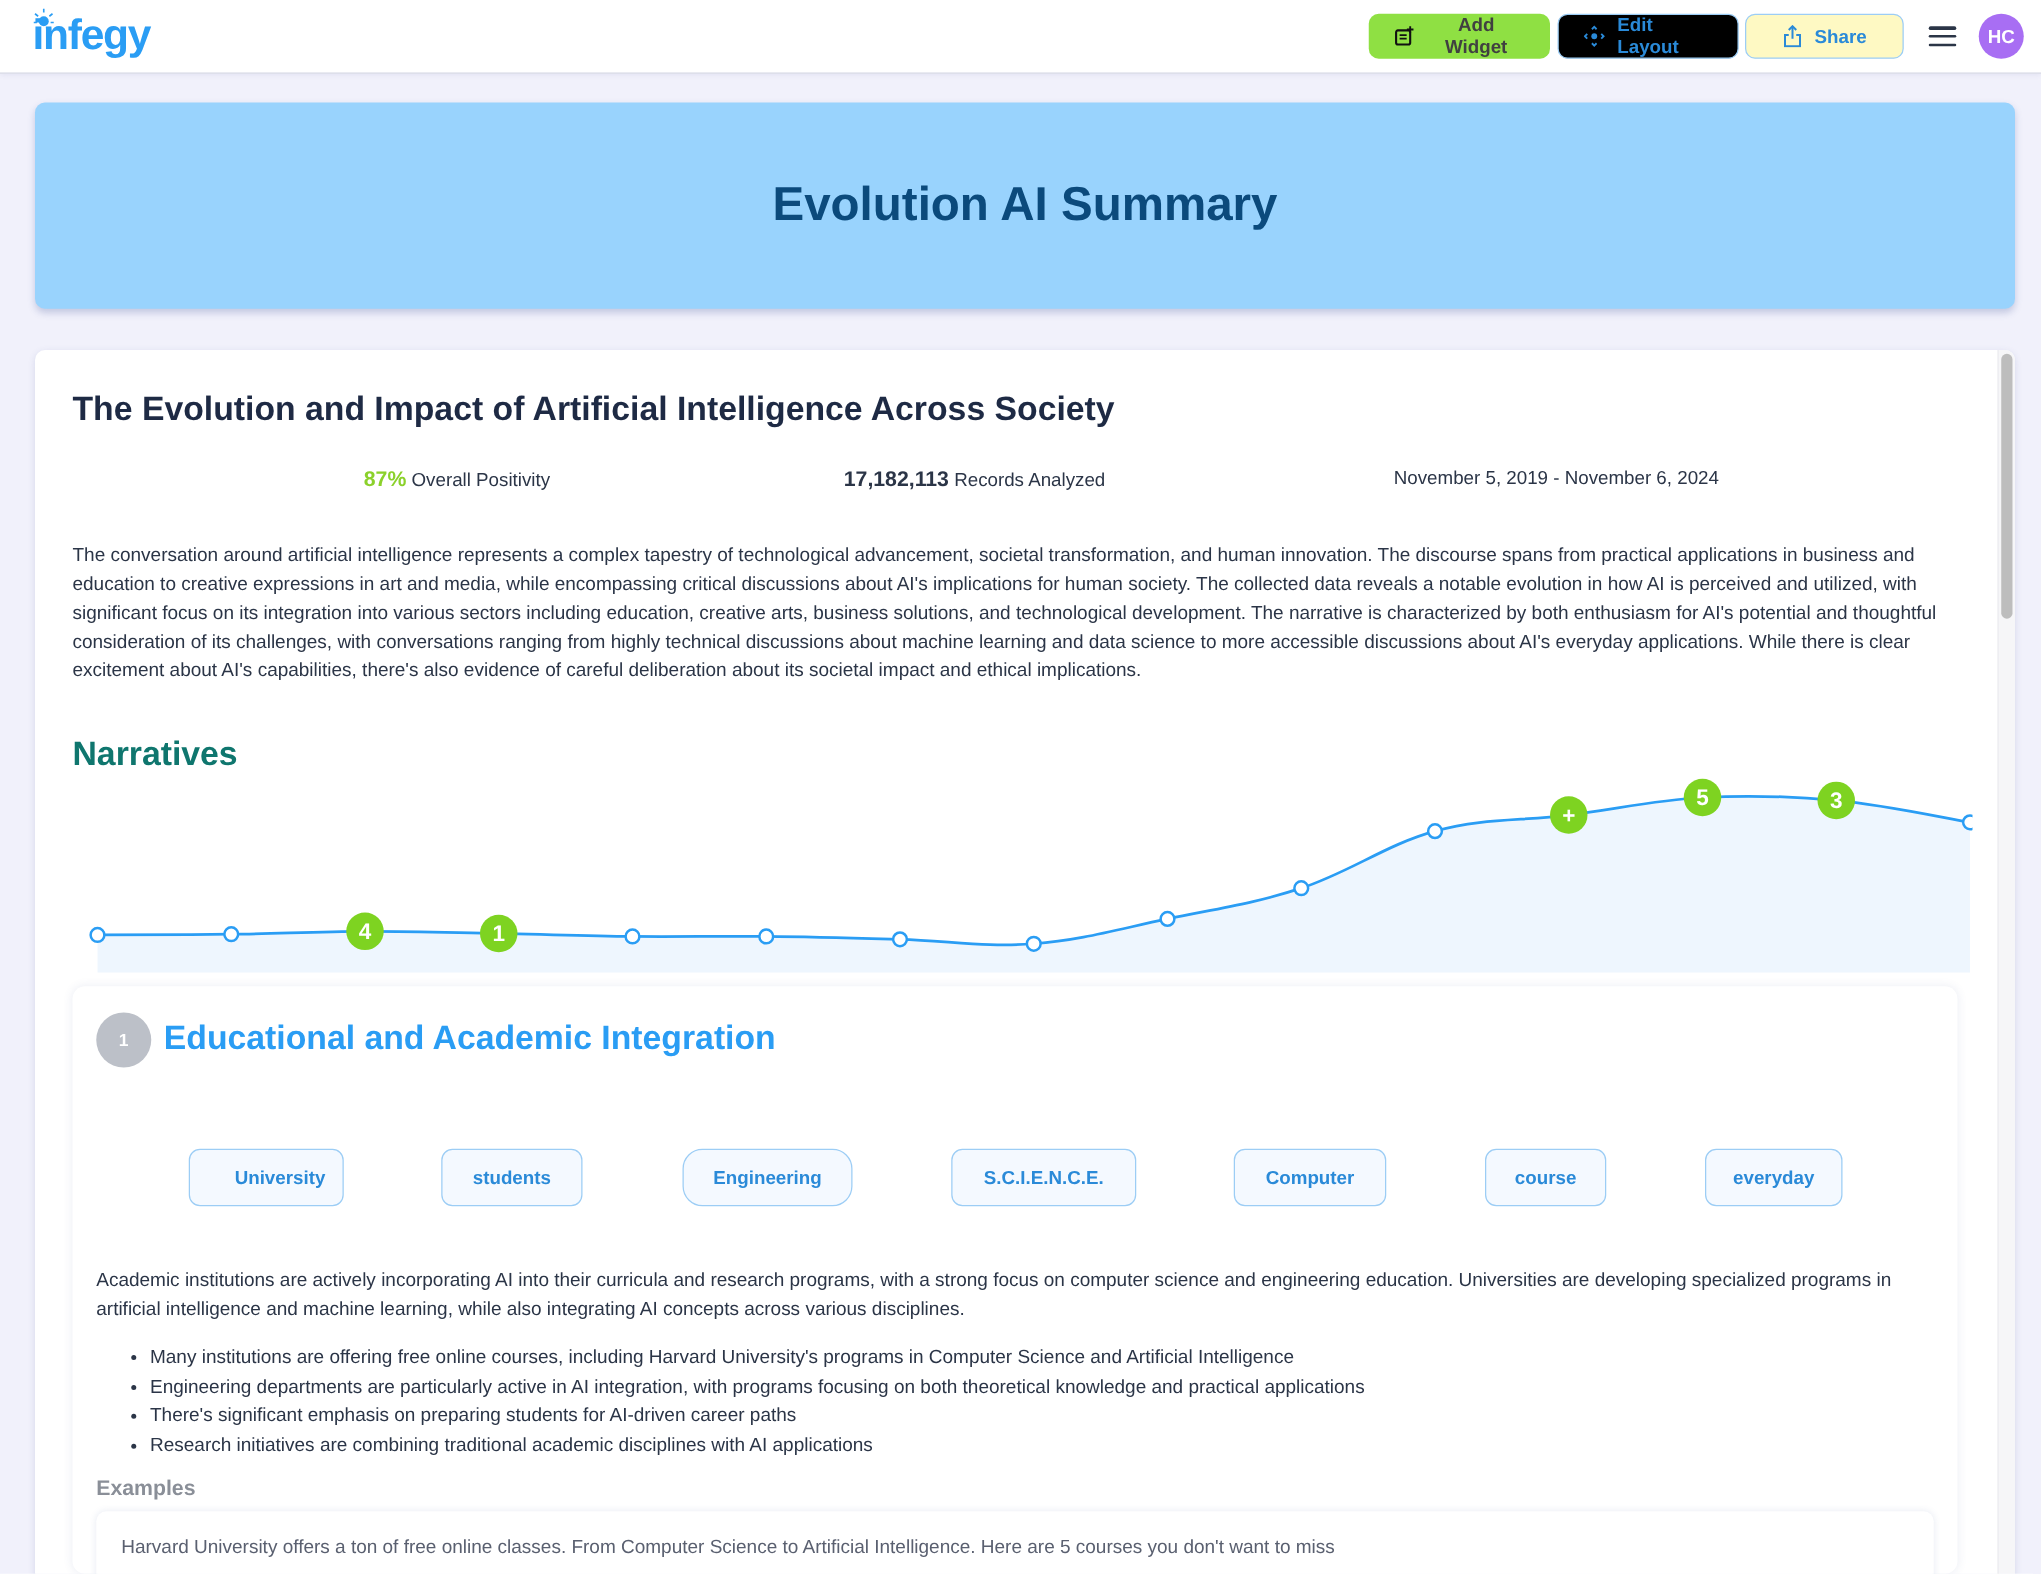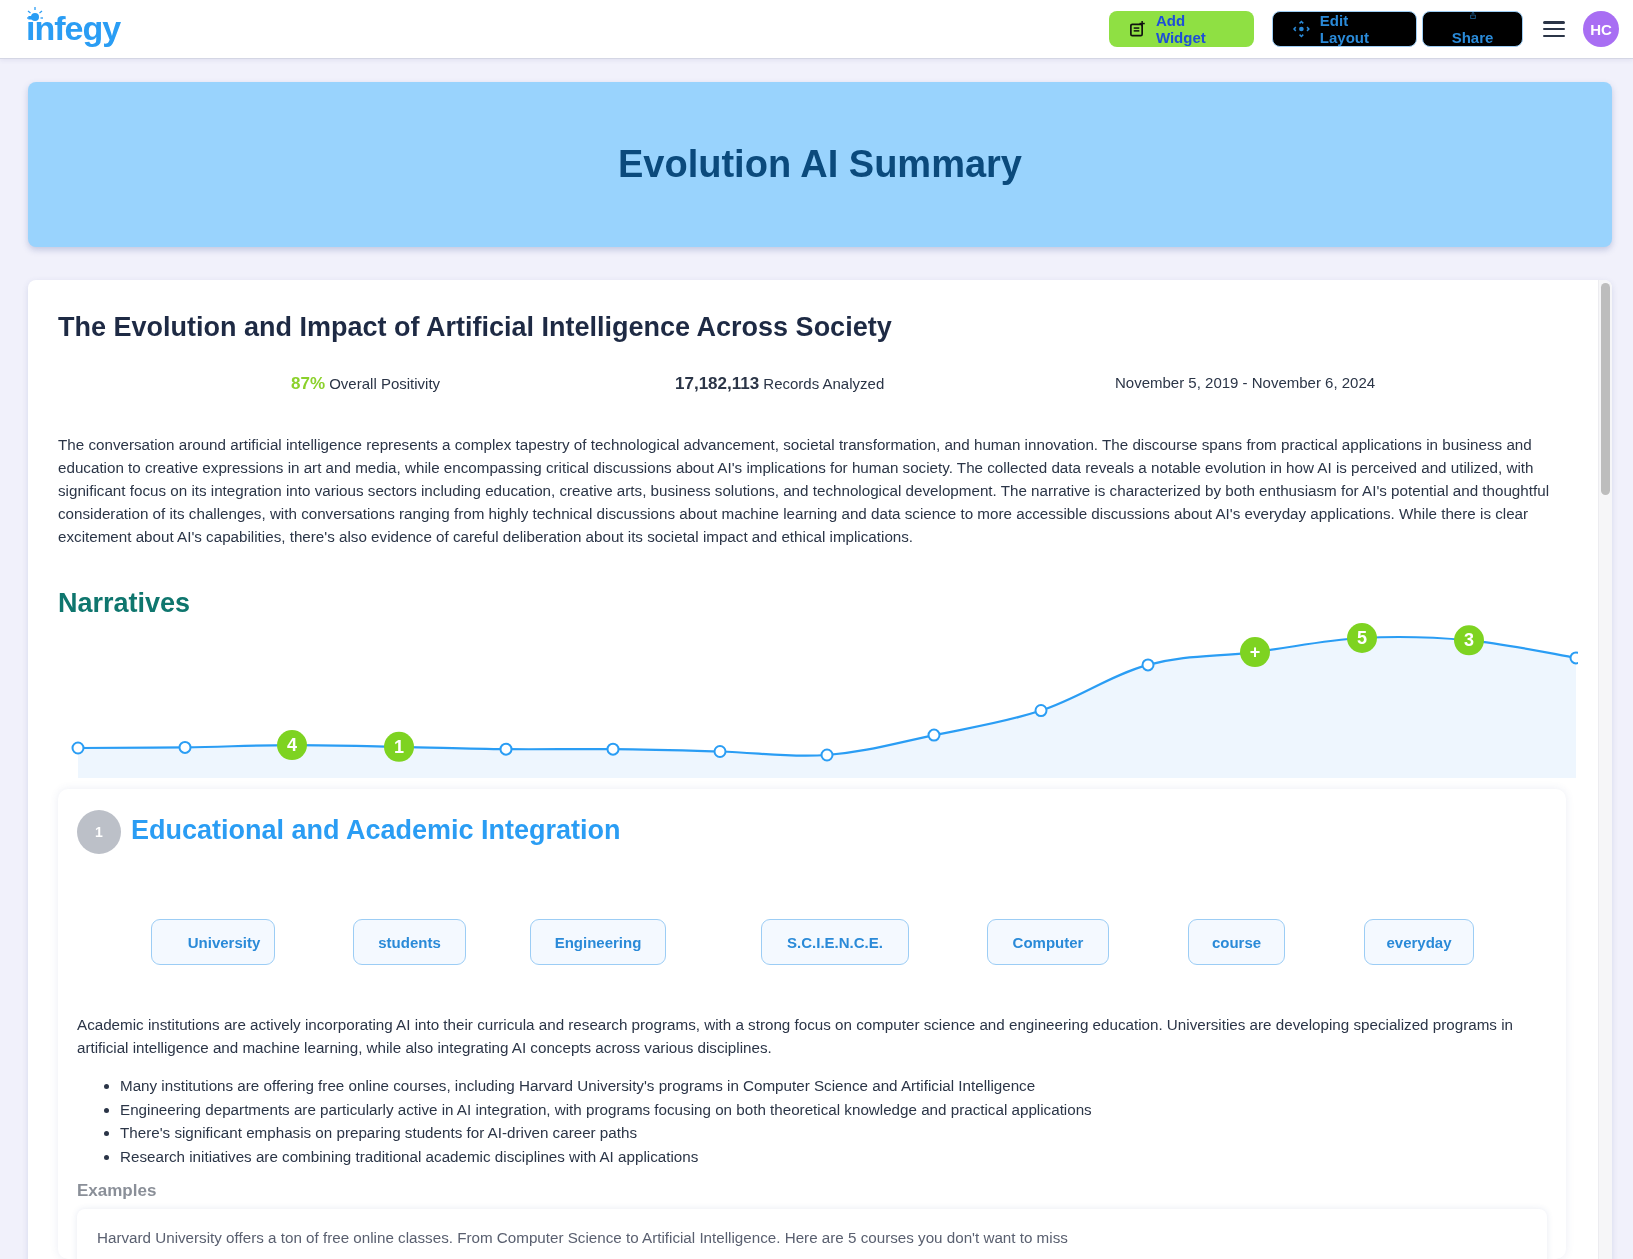--- a/index.html
+++ b/index.html
@@ -40,23 +40,23 @@
   }
   .topbtns {
     position: absolute; right: 0; top: 0; height: 58px;
     display: flex; align-items: center;
   }
   .btn {
     height: 36px; border-radius: 8px; padding: 0 20px;
     display: flex; align-items: center; gap: 10px;
     font-size: 15px; font-weight: bold; cursor: pointer;
   }
-  .btn-add { background: #8fe043; color: #1d4ed8; margin-right: 18px; width: 145px; justify-content: center;}
+  .btn-add { background: #8fe043; color: #404040; margin-right: 6px; width: 145px; justify-content: center; text-align: center;}
   .btn-edit { background: #000000; color: #2a8ad8; border: 1.5px solid #9ccdf5; margin-right: 5px; width: 145px; justify-content: center;}
-  .btn-share { background: #000000; color: #2a8ad8; border: 1.5px solid #9ccdf5; width: 101px; justify-content: center; flex-direction: column;}
+  .btn-share { background: #fef9c3; color: #2a8ad8; border: 1.5px solid #9ccdf5; width: 127px; justify-content: center;}
   .menu-icon { margin-left: 20px; width: 22px; height: 16px; display: flex; flex-direction: column; justify-content: space-between; cursor: pointer; }
   .menu-icon span { display: block; height: 2.5px; background: #2b3547; border-radius: 2px; }
   .avatar {
     margin-left: 18px; margin-right: 14px;
     width: 36px; height: 36px; border-radius: 50%;
     background: #a86ef3; color: #fff; font-weight: bold; font-size: 15px;
     display: flex; align-items: center; justify-content: center; cursor: pointer;
   }
 
   
@@ -254,21 +254,21 @@
       </svg>
 
     <div class="ncard" style="left:0;">
       <div class="n-badge">1</div>
       <div class="n-title">Educational and Academic Integration</div>
 
 
       <div class="pills">
         <div class="pill" style="left:93px; width:124px;padding-left:44px;">University</div>
         <div class="pill" style="left:295px; width:113px;">students</div>
-        <div class="pill" style="left:472px; width:136px;">Engineering</div>
+        <div class="pill" style="left:488px; width:136px;border-radius:16px;">Engineering</div>
         <div class="pill" style="left:703px; width:148px;">S.C.I.E.N.C.E.</div>
         <div class="pill" style="left:929px; width:122px;">Computer</div>
         <div class="pill" style="left:1130px; width:97px;">course</div>
         <div class="pill" style="left:1306px; width:110px;">everyday</div>
       </div>
 
       <p class="n-desc">Academic institutions are actively incorporating AI into their curricula and research programs, with a strong focus on computer science and engineering education. Universities are developing specialized programs in artificial intelligence and machine learning, while also integrating AI concepts across various disciplines.</p>
 
       <ul class="n-bullets">
         <li>Many institutions are offering free online courses, including Harvard University's programs in Computer Science and Artificial Intelligence</li>

